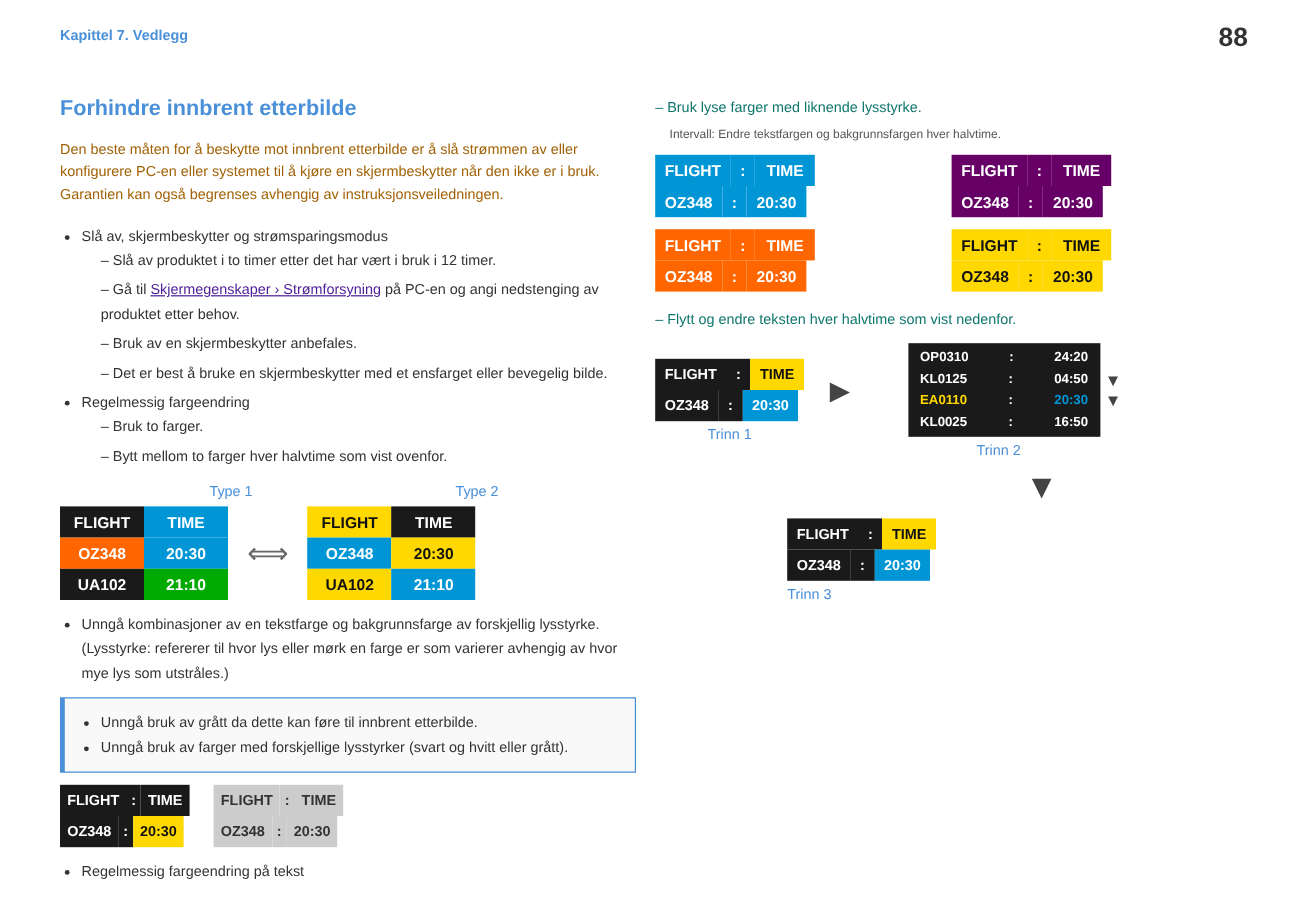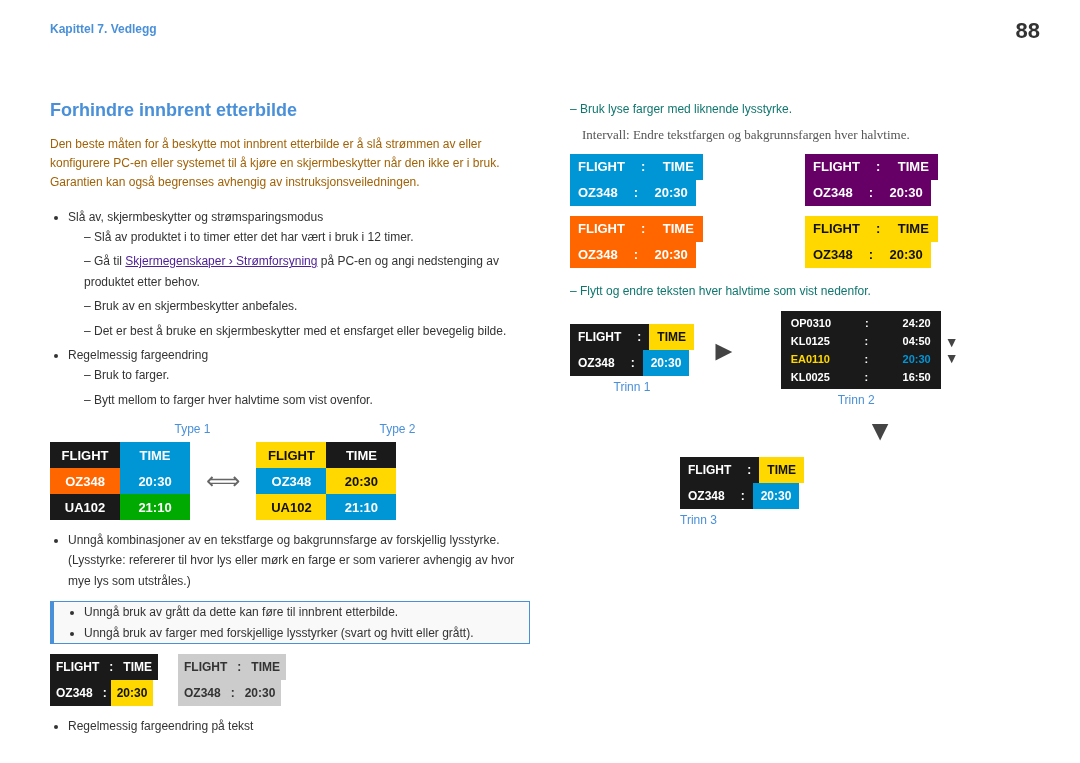--- a/index.html
+++ b/index.html
@@ -29,22 +29,22 @@
     .chapter-label {
       position: absolute;
       top: 22px;
       left: 50px;
       font-size: 12px;
       color: #4a90d9;
       font-weight: bold;
     }
     .main-content {
       display: flex;
-      gap: 40px;
-      margin-top: 70px;
+      gap: 16px;
+      margin-top: 50px;
       justify-content: space-between;
     }
     .left-col {
       width: 480px;
       flex-shrink: 0;
     }
     .right-col {
       flex: 1;
     }
     h1.section-title {
@@ -127,21 +127,21 @@
     .c-black { background: #1a1a1a; color: white; }
     .c-blue { background: #0096d6; color: white; }
     .c-yellow { background: #ffd800; color: #111; }
     .c-orange { background: #ff6600; color: white; }
     .c-green { background: #00aa00; color: white; }
     .c-lightgray { background: #cccccc; color: #333; }
 
     .info-box {
       border: 1px solid #4a90d9;
       border-left: 4px solid #4a90d9;
-      padding: 0 14px;
+      padding: 10px 14px;
       margin: 10px 0;
       font-size: 12px;
       color: #333;
       line-height: 1.7;
       background: #f9f9f9;
     }
     .info-box ul {
       list-style: disc;
       padding-left: 16px;
     }
@@ -194,23 +194,22 @@
       flex-direction: column;
       align-items: center;
     }
     .trinn3-center {
       display: flex;
       flex-direction: column;
       align-items: center;
       margin-top: 10px;
     }
     .small-text {
-      font-size: 13px;
+      font-size: 10px;
       color: #555;
-      font-family: Liberation Serif, serif;
     }
     .scrolling-board {
       display: flex;
       flex-direction: column;
       background: #1a1a1a;
       padding: 4px;
       gap: 2px;
       min-width: 160px;
     }
     .scroll-row {

